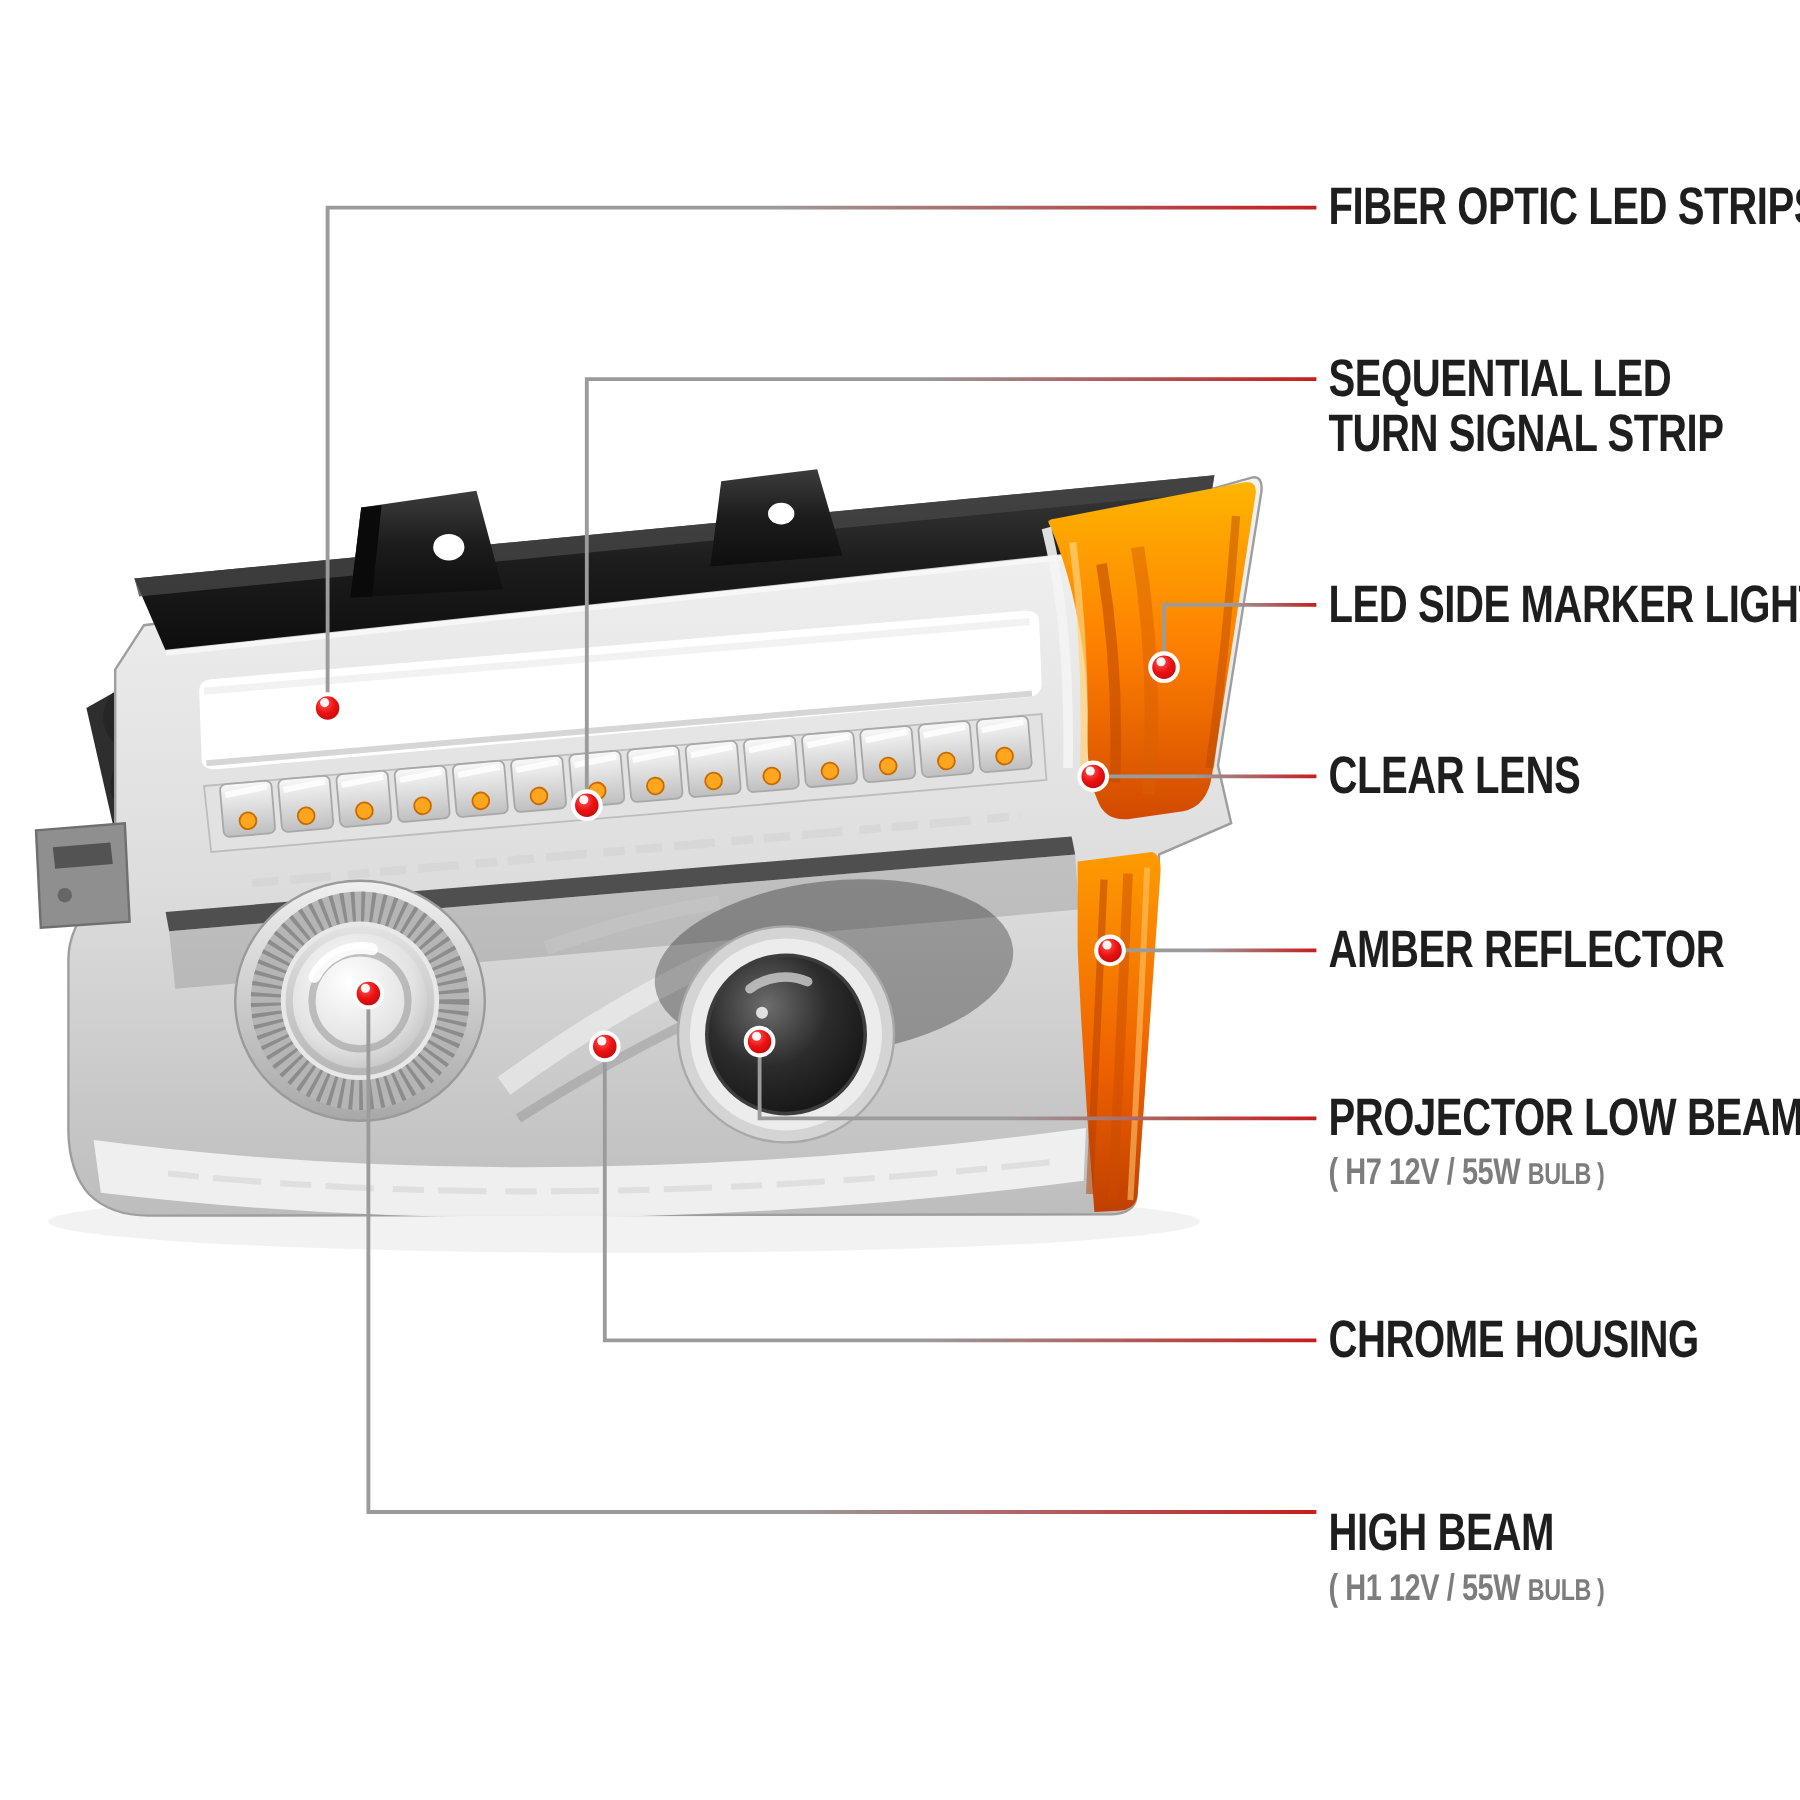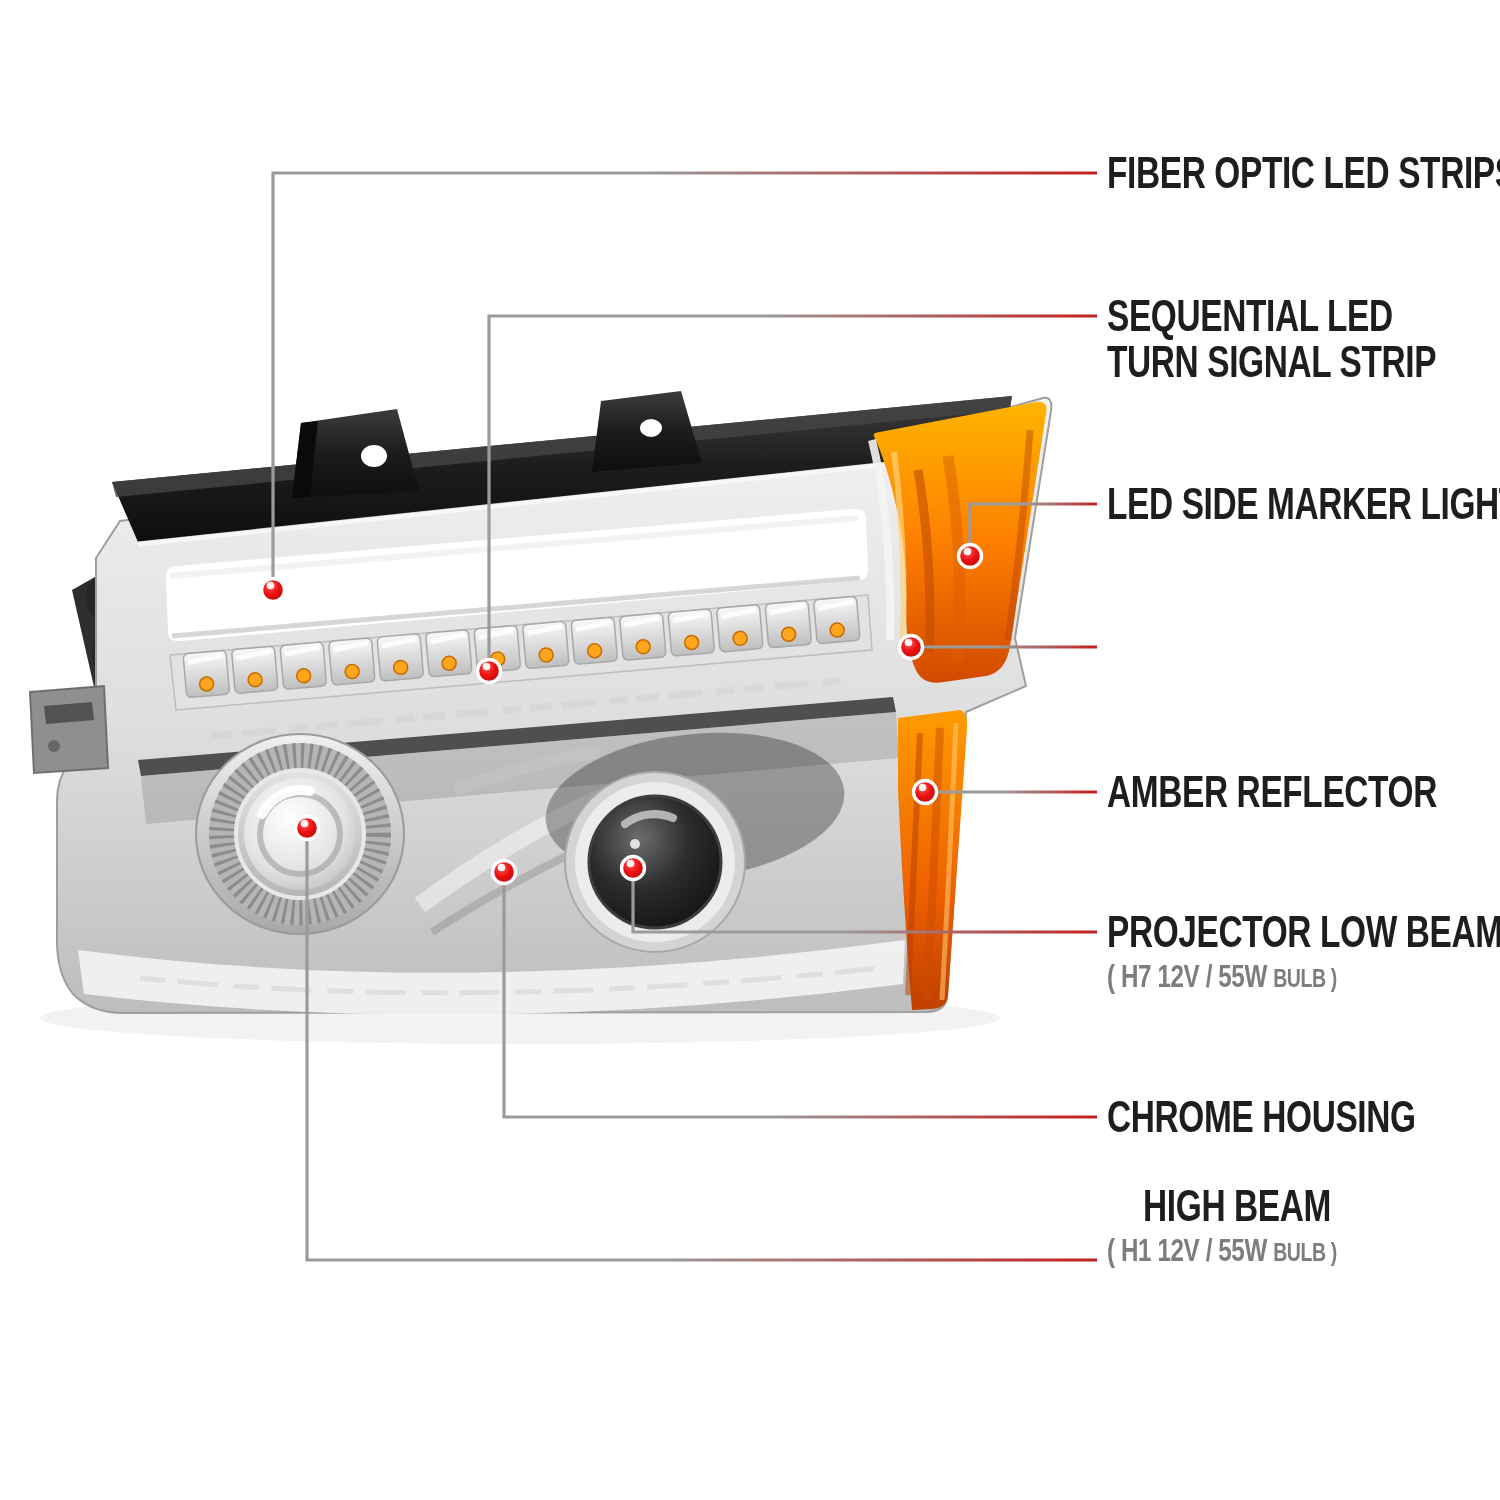--- a/index.html
+++ b/index.html
@@ -321,28 +321,31 @@
       <div class="callout-label" style="left: 1107px; top: 150px;">
         <div class="lbl">FIBER OPTIC LED STRIPS</div>
       </div>
       <div class="callout-label" style="left: 1107px; top: 293px;">
         <div class="lbl">SEQUENTIAL LED</div>
         <div class="lbl">TURN SIGNAL STRIP</div>
       </div>
       <div class="callout-label" style="left: 1107px; top: 481px;">
         <div class="lbl">LED SIDE MARKER LIGHT</div>
       </div>
+      <div class="callout-label" style="left: 1107px; top: 624px;">
+        <div class="lbl">CLEAR LENS</div>
+      </div>
       <div class="callout-label" style="left: 1107px; top: 769px;">
         <div class="lbl">AMBER REFLECTOR</div>
       </div>
       <div class="callout-label" style="left: 1107px; top: 909px;">
         <div class="lbl">PROJECTOR LOW BEAM</div>
         <div class="sub"><span>( H7  12V / 55W</span> <span class="sub-small">BULB )</span></div>
       </div>
       <div class="callout-label" style="left: 1107px; top: 1094px;">
         <div class="lbl">CHROME HOUSING</div>
       </div>
-      <div class="callout-label" style="left: 1107px; top: 1183px; text-align: right;">
+      <div class="callout-label" style="left: 1107px; top: 1255px;">
         <div class="lbl">HIGH BEAM</div>
         <div class="sub"><span>( H1  12V / 55W</span> <span class="sub-small">BULB )</span></div>
       </div>
     </div>
 </div>
 
 </body></html>

